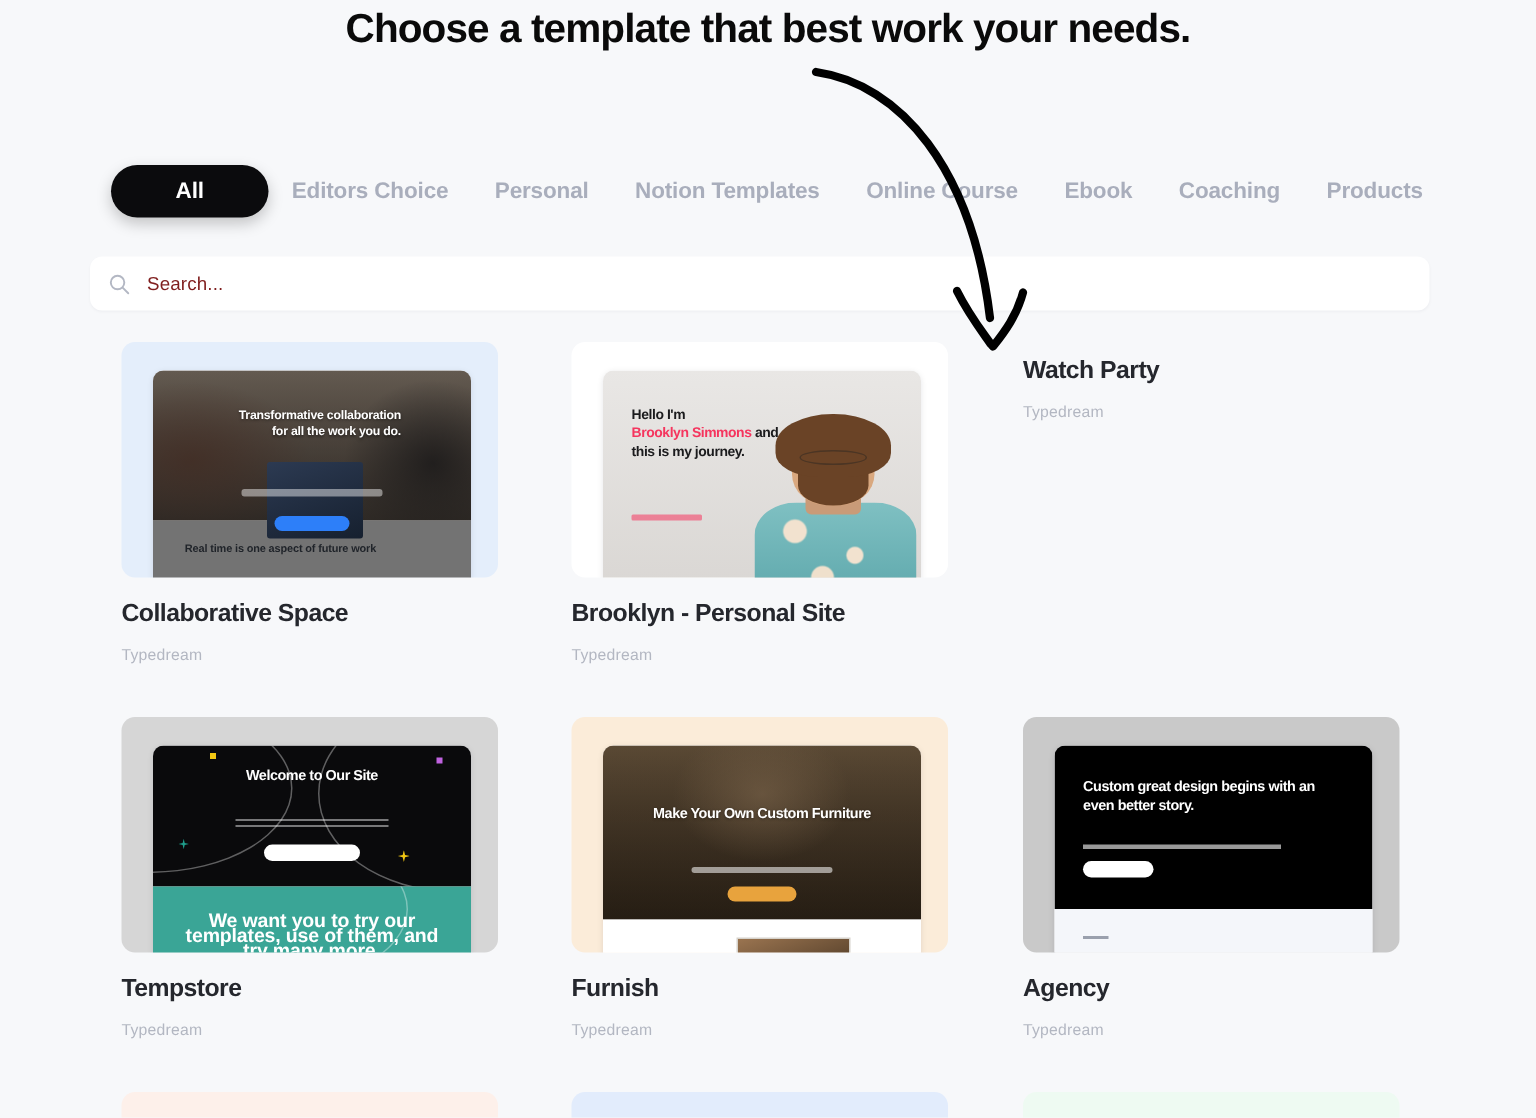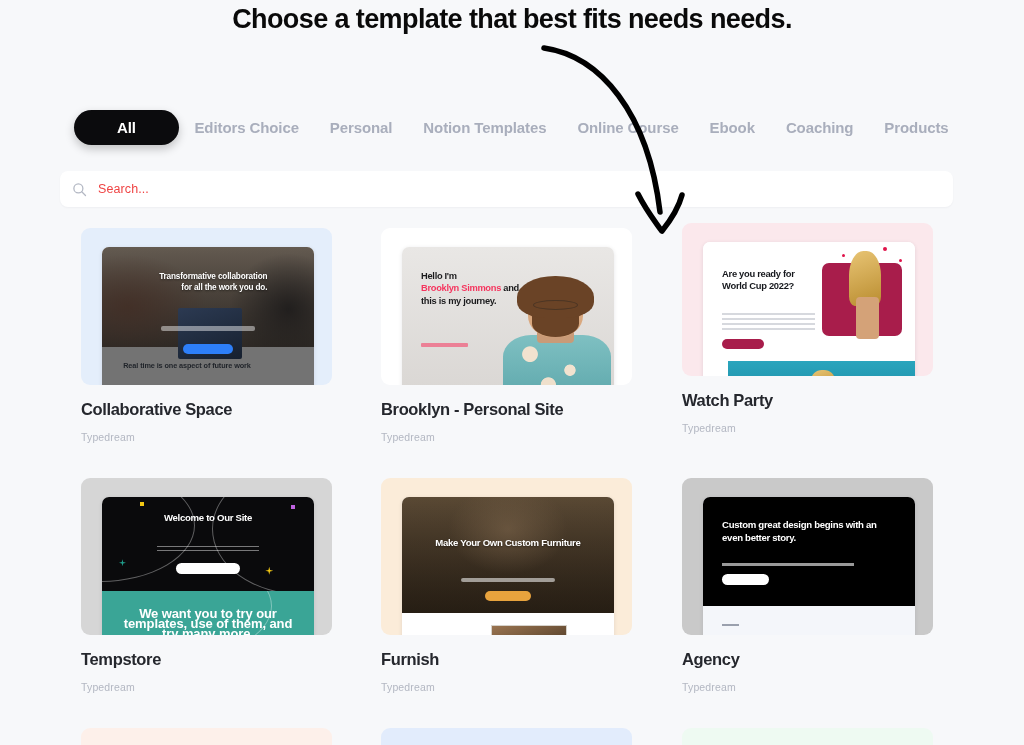--- a/index.html
+++ b/index.html
@@ -80,21 +80,21 @@
     background: #ffffff;
     border-radius: 8px;
     display: flex;
     align-items: center;
     padding: 0 12px;
     box-shadow: 0 1px 2px rgba(16,24,40,0.04);
   }
   .search-icon { width: 15px; height: 15px; margin-right: 11px; flex: 0 0 auto; opacity: .75; }
   .search-placeholder {
     font-size: 12.5px;
-    color: #ef4444;
+    color: #7f1d1d;
     letter-spacing: .1px;
   }
 
   
   .grid {
     position: absolute;
     top: 228px;
     left: 0;
     width: 1024px;
   }
@@ -385,21 +385,21 @@
   .ag-light::after {
     content: ""; position: absolute; left: 9%; top: 42%;
     width: 8%; height: 2px; background: #9aa0ad;
   }
 </style>
 </head>
 <body>
 
 <div class="page">
 
-  <div class="headline">Choose a template that best fits needs needs.</div>
+  <div class="headline">Choose a template that best work your needs.</div>
 
   <svg class="arrow-svg" viewBox="0 0 180 230">
     <path d="M14 14 C 70 22, 118 78, 130 178" stroke="#000" stroke-width="5.5" fill="none" stroke-linecap="round"></path>
     <path d="M108 160 C 116 176, 124 186, 131 196" stroke="#000" stroke-width="5.5" fill="none" stroke-linecap="round"></path>
     <path d="M152 161 C 148 176, 140 187, 132 197" stroke="#000" stroke-width="5.5" fill="none" stroke-linecap="round"></path>
   </svg>
 
   <div class="tabs">
     <div class="tab tab-all">All</div>
     <div class="tab tab-link">Editors Choice</div>
@@ -462,37 +462,20 @@
               </div>
               <div class="bk-tag"></div>
             </div>
           </div>
         </div>
         <div class="card-title">Brooklyn - Personal Site</div>
         <div class="card-sub">Typedream</div>
       </div>
 
       <div class="card c2 raised">
-        <div class="thumb t-pink">
-          <div class="thumb-inner">
-            <div class="mini">
-              <div class="wp-bg"></div>
-              <div class="wp-art"></div>
-              <div class="wp-trophy"></div>
-              <div class="wp-arm"></div>
-              <div class="wp-dot" style="right:13%;top:3%;width:4px;height:4px;"></div>
-              <div class="wp-dot" style="right:33%;top:8%;width:3px;height:3px;"></div>
-              <div class="wp-dot" style="right:6%;top:11%;width:3px;height:3px;"></div>
-              <div class="wp-copy">Are you ready for World Cup 2022?</div>
-              <div class="wp-body"></div>
-              <div class="wp-btn"></div>
-              <div class="wp-teal"></div>
-            </div>
-          </div>
-        </div>
         <div class="card-title">Watch Party</div>
         <div class="card-sub">Typedream</div>
       </div>
 
     </div>
 
     <div class="row">
 
       <div class="card c0">
         <div class="thumb t-gray">

